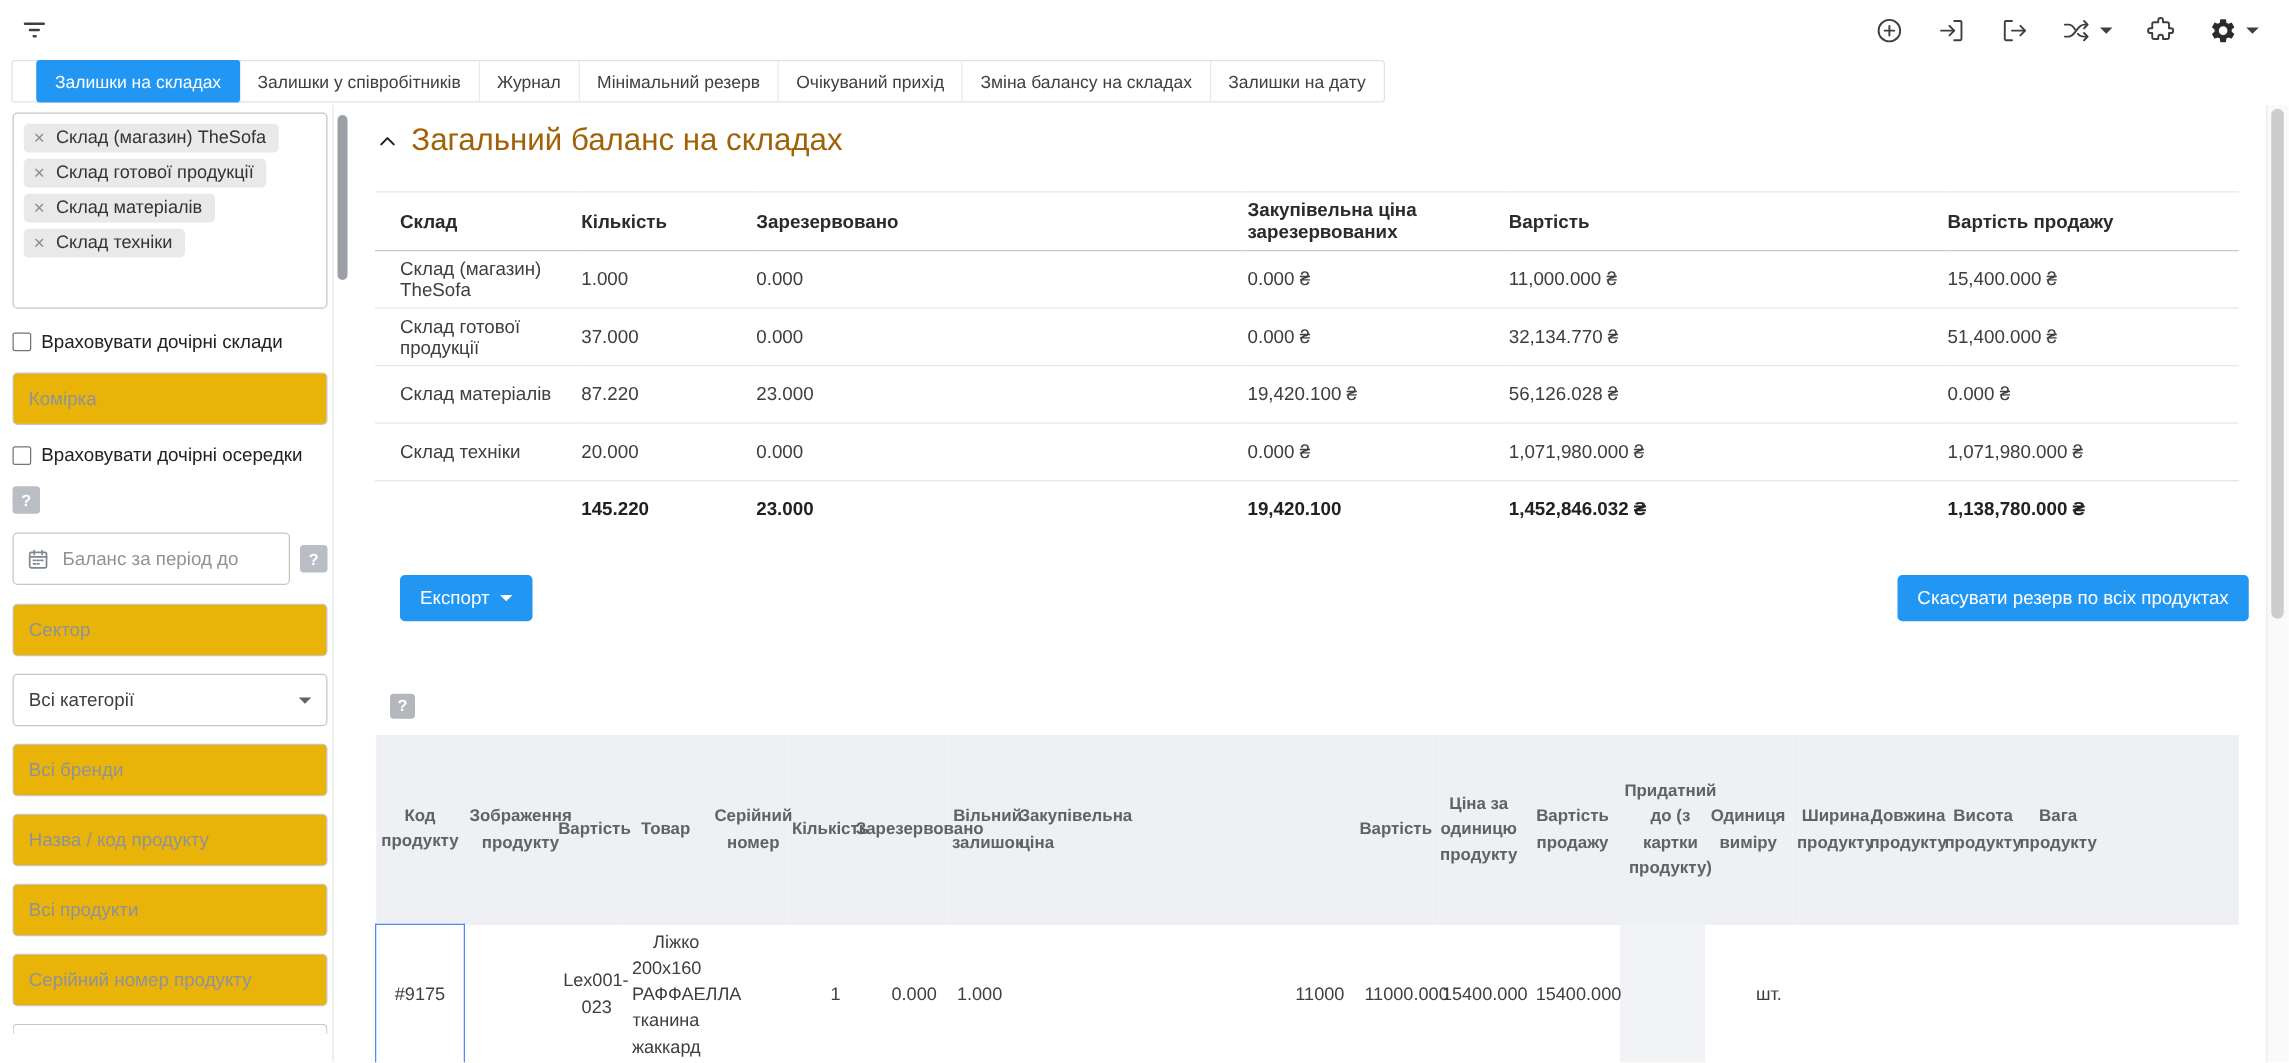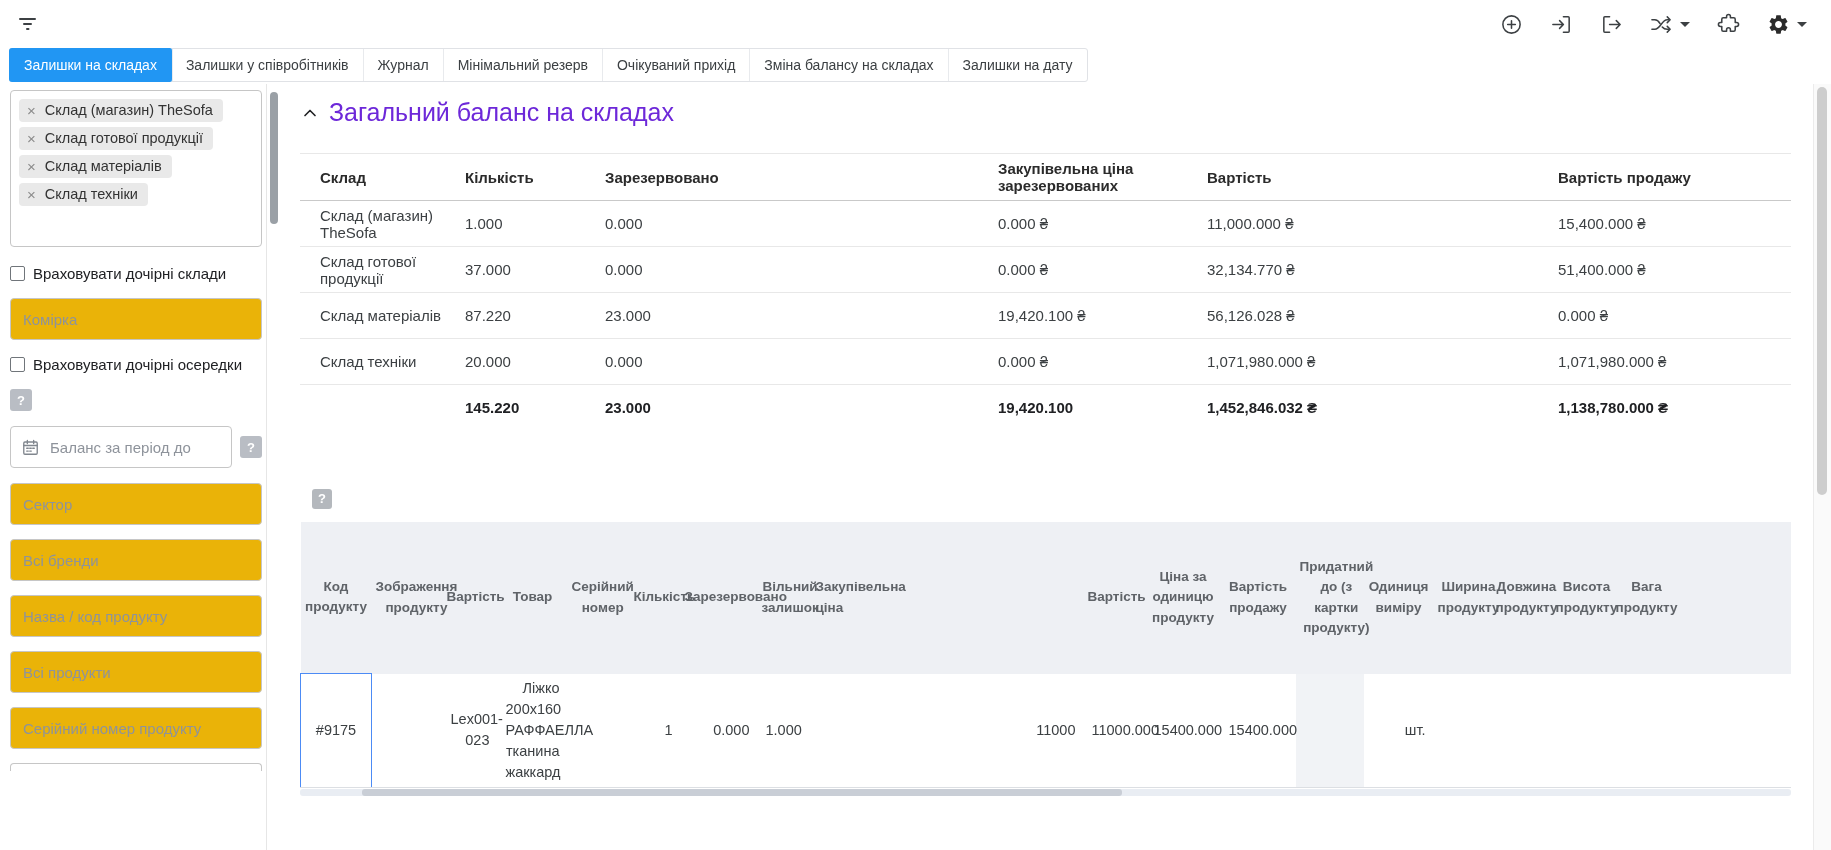--- a/index.html
+++ b/index.html
@@ -7,21 +7,21 @@
     font-family:"Liberation Sans","DejaVu Sans",sans-serif; color:#3c4043; }
 
   
   .topbar { height:48px; display:flex; align-items:center; justify-content:space-between; padding:0 20px 0 16px; }
   .icon-btn { display:inline-flex; align-items:center; cursor:pointer; color:#3c4043; }
   .topbar-right { display:flex; align-items:center; gap:27px; margin-right:4px; }
   .caret { width:0; height:0; border-left:5px solid transparent; border-right:5px solid transparent;
     border-top:5px solid #3c4043; margin-left:7px; }
 
   
-  .tabbar { display:inline-flex; margin-left:9px; border:1px solid #e0e2e6; border-radius:3px; background:#fff; }
+  .tabbar { display:inline-flex; margin-left:9px; border:1px solid #e0e2e6; border-radius:3px; background:#fff;padding-left:20px; }
   .tab { padding:8px 14px; font-size:14px; color:#3c4043; border-right:1px solid #e8eaed; cursor:pointer; white-space:nowrap; }
   .tab:last-child { border-right:none; }
   .tab.active { background:#2196f3; color:#fff; border-radius:3px; margin:-1px; padding:9px 15px; }
 
   
   .layout { display:flex; height:766px; margin-top:2px; }
   .sidebar { width:266px; padding:6px 4px 0 10px; flex:none; }
   .gutter { width:14px; flex:none; border-left:1px solid #e6e6e6; position:relative; }
   .gutter .thumb { position:absolute; left:3px; top:8px; width:8px; height:132px; background:#9aa0a6; border-radius:4px; }
   .main { flex:1; padding:10px 0 0 20px; overflow:hidden; }
@@ -44,21 +44,21 @@
   .date-ph { color:#8e939b; font-size:15px; }
   .help-badge { width:22px; height:22px; background:#b9bdc4; color:#fff; font-weight:bold; font-size:13px;
     border-radius:3px; display:flex; align-items:center; justify-content:center; flex:none; cursor:pointer; }
   .select-box { width:100%; height:42px; border:1px solid #c6c6c6; border-radius:4px; display:flex; align-items:center;
     justify-content:space-between; padding:0 12px; font-size:15px; color:#3c4043; margin-bottom:14px; cursor:pointer; background:#fff; }
   .sel-caret { width:0; height:0; border-left:5px solid transparent; border-right:5px solid transparent; border-top:5px solid #5f6368; }
   .cut-box { height:8px; border:1px solid #c6c6c6; border-bottom:none; border-radius:4px 4px 0 0; }
 
   
   .sec-title { display:flex; align-items:center; gap:9px; margin:4px 0 0 0; }
-  .sec-title h1 { font-size:25px; font-weight:400; color:#6d28d9; }
+  .sec-title h1 { font-size:25px; font-weight:400; color:#a16207; }
   .sec2-title { display:flex; align-items:flex-start; gap:5px; margin:54px 0 0 12px; }
   .sec2-title h2 { font-size:24px; font-weight:400; color:#202124; }
   .sec2-title .help-badge { width:20px; height:20px; margin-top:4px; background:#b4b8bd; }
 
   
   table.summary { border-collapse:collapse; table-layout:fixed; width:1491px; margin-top:26px; border-top:1px solid #e8e8e8; }
   table.summary th { text-align:left; font-size:15px; font-weight:bold; color:#2b2b2b; height:47px; border-bottom:1px solid #c9c9c9; }
   table.summary td { font-size:15px; color:#3c4043; height:46px; border-bottom:1px solid #e8e8e8; }
   table.summary th:first-child, table.summary td:first-child { padding-left:20px; }
   table.summary tr.total td { font-weight:bold; color:#202124; border-bottom:none; }
@@ -197,20 +197,24 @@
           <rect x="3.5" y="5" width="17" height="15.5" rx="1.5"></rect>
             <path d="M3.5 9.5h17M8 3v4M16 3v4M7.2 13h2M11 13h2M14.8 13h2M7.2 16.5h2M11 16.5h2"></path>
         </svg>
         <span class="date-ph">Баланс за період  до</span>
       </div>
       <span class="help-badge">?</span>
     </div>
 
     <input class="sb-input" placeholder="Сектор" style="">
 
+    <div class="select-box">
+      <span>Всі категорії</span>
+      <span class="sel-caret"></span>
+    </div>
 
     <input class="sb-input" placeholder="Всі бренди" style="">
     <input class="sb-input" placeholder="Назва / код продукту" style="">
     <input class="sb-input" placeholder="Всі продукти" style="">
     <input class="sb-input" placeholder="Серійний номер продукту" style="">
     <div class="cut-box"></div>
   </aside>
 
   <div class="gutter">
     <div class="thumb"></div>
@@ -283,20 +287,29 @@
             <td></td>
             <td>145.220</td>
             <td>23.000</td>
             <td>19,420.100</td>
             <td>1,452,846.032 ₴</td>
             <td>1,138,780.000 ₴</td>
           </tr>
         </tfoot>
     </table>
 
+    <div class="actions">
+      <button class="btn">
+        <span>Експорт</span>
+        <span class="caret"></span>
+      </button>
+      <button class="btn">
+        <span>Скасувати резерв по всіх продуктах</span>
+      </button>
+    </div>
 
     <div class="sec2-title">
       <span class="help-badge">?</span>
     </div>
 
     <div class="ptable-wrap">
       <table class="ptable">
         <thead>
             <tr id="prod-head">
               <th style="width: 71px;"><span class="th-in">Код продукту</span></th>

